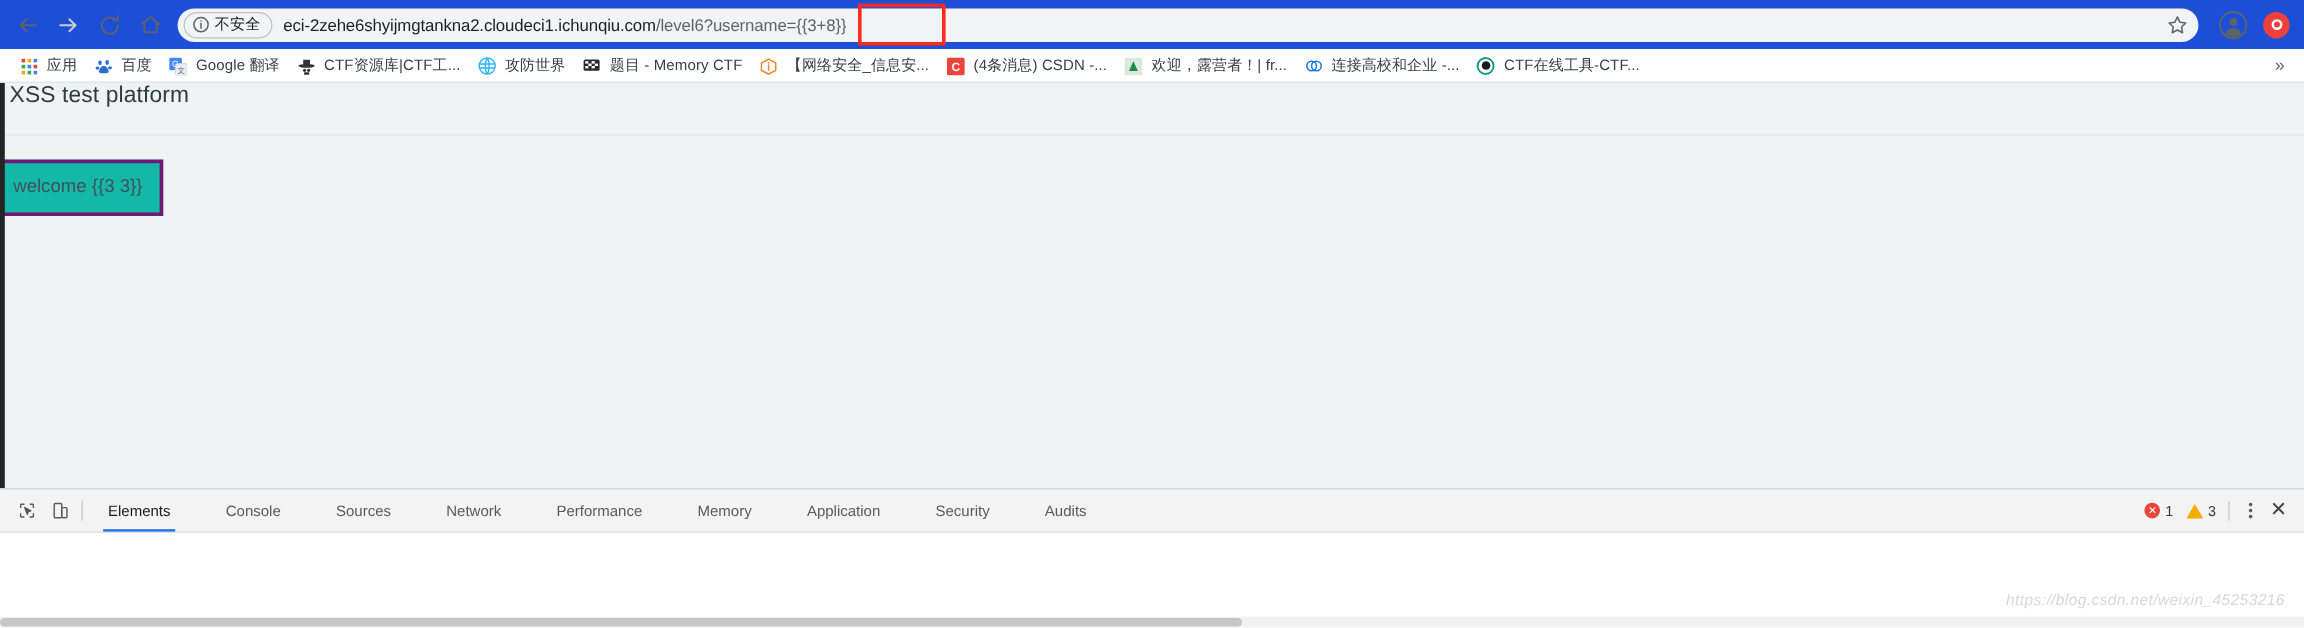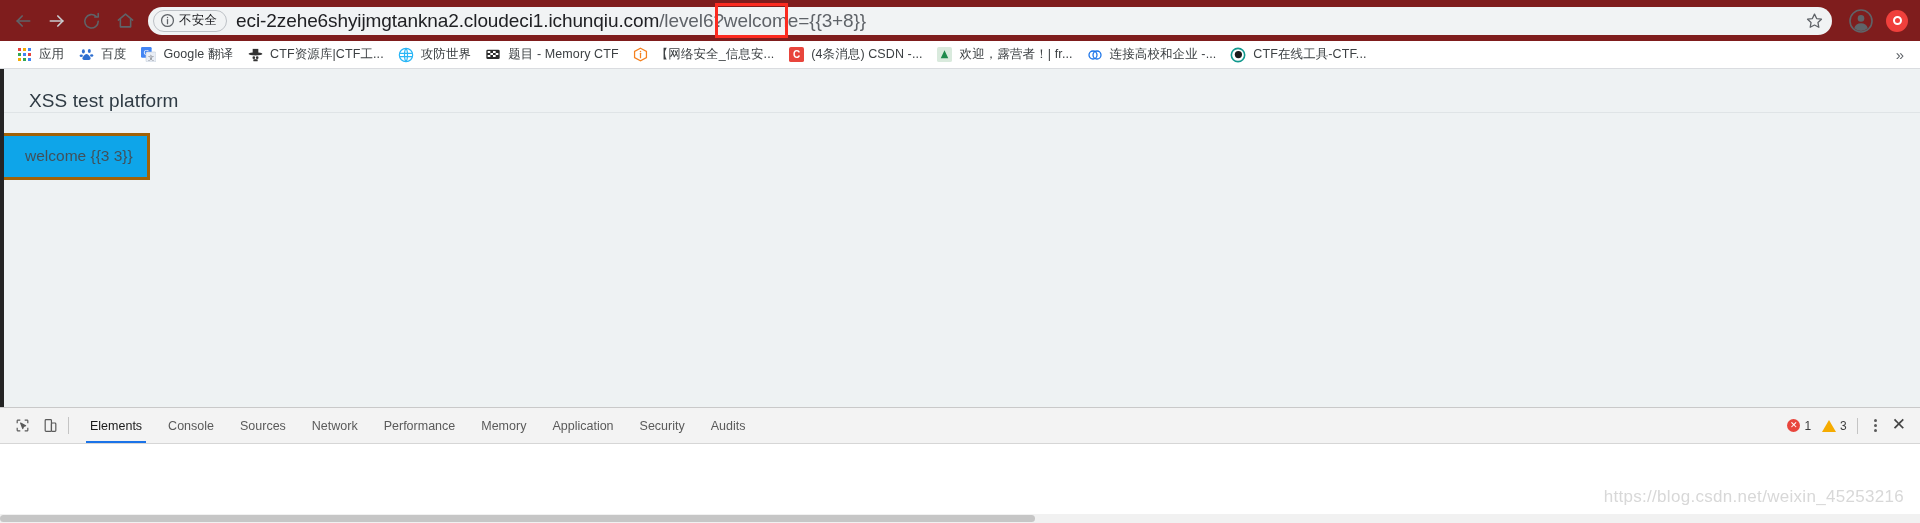--- a/index.html
+++ b/index.html
@@ -8,21 +8,21 @@
     font-family: "Liberation Sans", sans-serif;
     background: #ffffff;
     overflow: hidden;
   }
 
   
   .browser { width: 1920px; height: 523px; position: relative; background:#fff; }
 
   .toolbar {
     height: 41px;
-    background: #7f1d1d;
+    background: #1d4ed8;
     display: flex;
     align-items: center;
     padding: 0 10px 0 6px;
     position: relative;
     justify-content: flex-end;
   }
   .nav-btn {
     width: 34px; height: 34px;
     display: flex; align-items: center; justify-content: center;
     border-radius: 50%;
@@ -59,21 +59,21 @@
   }
   .security-chip .info-ico { color:#5f6368; display:flex; }
   .chip-text {
     font-size: 12.5px;
     color: #202124;
     white-space: nowrap;
     letter-spacing: 0.2px;
   }
   .url-wrap {
     margin-left: 9px;
-    font-size: 19px;
+    font-size: 14px;
     color: #5f6368;
     white-space: nowrap;
     overflow: hidden;
     display: flex;
     align-items: baseline;
     letter-spacing: -0.1px;
   }
   .url-host { color: #202124; }
   .url-path { color: #5f6368; }
   .url-payload { color: #5f6368; }
@@ -112,21 +112,21 @@
     height: 28px;
     background: #ffffff;
     display: flex;
     align-items: center;
     padding: 0 8px 0 10px;
     border-bottom: 1px solid #dadce0;
     position: relative;
   }
   .bm {
     display: flex;
-    align-items: center;
+    align-items: flex-end;
     gap: 7px;
     padding: 3px 8px 3px 6px;
     border-radius: 4px;
     white-space: nowrap;
     flex: 0 0 auto;
   }
   .bm-label {
     font-size: 12.5px;
     color: #3c4043;
     letter-spacing: 0.1px;
@@ -153,36 +153,36 @@
   .page {
     height: 338px;
     background: #eef2f3;
     position: relative;
     overflow: hidden;
   }
   .page-header {
     height: 44px;
     border-bottom: 1px solid #dfe4e6;
     display: flex;
-    align-items: flex-end;
-    padding-left: 29px;
+    align-items: flex-start;
+    padding-left: 8px;
   }
   .page-title {
     font-size: 19px;
     color: #2f3b44;
     font-weight: 400;
     letter-spacing: 0.1px;
   }
   .content-area { padding-top: 20px; }
   .welcome-box {
     display: inline-block;
     margin-left: 0px;
-    padding: 11px 14px 12px 22px;
-    border: 3px solid #a16207;
-    background: #0ea5e9;
+    padding: 11px 14px 12px 8px;
+    border: 3px solid #701a75;
+    background: #14b8a6;
   }
   .welcome-text {
     font-size: 15.5px;
     color: #41505a;
     white-space: nowrap;
   }
 
   
   .page-left-edge {
     position: absolute; left: 0; top: 0; width: 4px; height: 100%;
@@ -214,21 +214,21 @@
   }
   .dt-icon-btn {
     width: 28px; height: 26px;
     display:flex; align-items:center; justify-content:center;
     color: #5a5a5a;
     flex: 0 0 auto;
   }
   .dt-sep {
     width: 1px; height: 17px; background: #c4c4c4; margin: 0 8px 0 4px; flex:0 0 auto;
   }
-  .dt-tabs { display: flex; align-items: stretch; height: 100%; }
+  .dt-tabs { display: flex; align-items: stretch; height: 100%; gap: 20px; }
   .dt-tab {
     display: flex; align-items: center;
     padding: 0 13px;
     font-size: 12.5px;
     color: #5a5a5a;
     position: relative;
     white-space: nowrap;
   }
   .dt-tab.active { color: #1a1a1a; }
   .dt-tab.active::after {
@@ -275,24 +275,25 @@
   .dt-scrollbar .thumb {
     position: absolute;
     left: 0; top: 1px;
     width: 1035px; height: 7px;
     background: #c6c6c6;
     border-radius: 4px;
   }
   .watermark {
     position: absolute;
     right: 16px; bottom: 16px;
-    font-size: 17px;
+    font-size: 13px;
     color: #d8d8d8;
     letter-spacing: 0.3px;
     white-space: nowrap;
+    font-style: italic;
   }
 </style>
 </head>
 <body>
 
 <div class="browser">
 
   <div class="toolbar">
 
     <div class="nav-btn" title="Back">
@@ -331,21 +332,21 @@
             <circle cx="12" cy="12" r="9.5"></circle>
             <line x1="12" y1="10.5" x2="12" y2="17" stroke-linecap="round"></line>
             <circle cx="12" cy="7.2" r="1.1" fill="currentColor" stroke="none"></circle>
           </svg>
         </span>
         <span class="chip-text">不安全</span>
       </div>
 
       <div class="url-wrap">
         <span class="url-host">eci-2zehe6shyijmgtankna2.cloudeci1.ichunqiu.com</span>
-          <span class="url-path">/level6?welcome=</span>
+          <span class="url-path">/level6?username=</span>
           <span class="url-payload">{{3+8}}</span>
       </div>
 
       <div class="omnibox-actions">
         <div class="star-btn" title="Bookmark">
           <svg width="17" height="17" viewBox="0 0 24 24" fill="none" stroke="currentColor" stroke-width="1.8" stroke-linejoin="round">
             <polygon points="12 3 15 9.3 21.8 10.2 16.9 14.9 18.1 21.6 12 18.4 5.9 21.6 7.1 14.9 2.2 10.2 9 9.3"></polygon>
           </svg>
         </div>
       </div>

